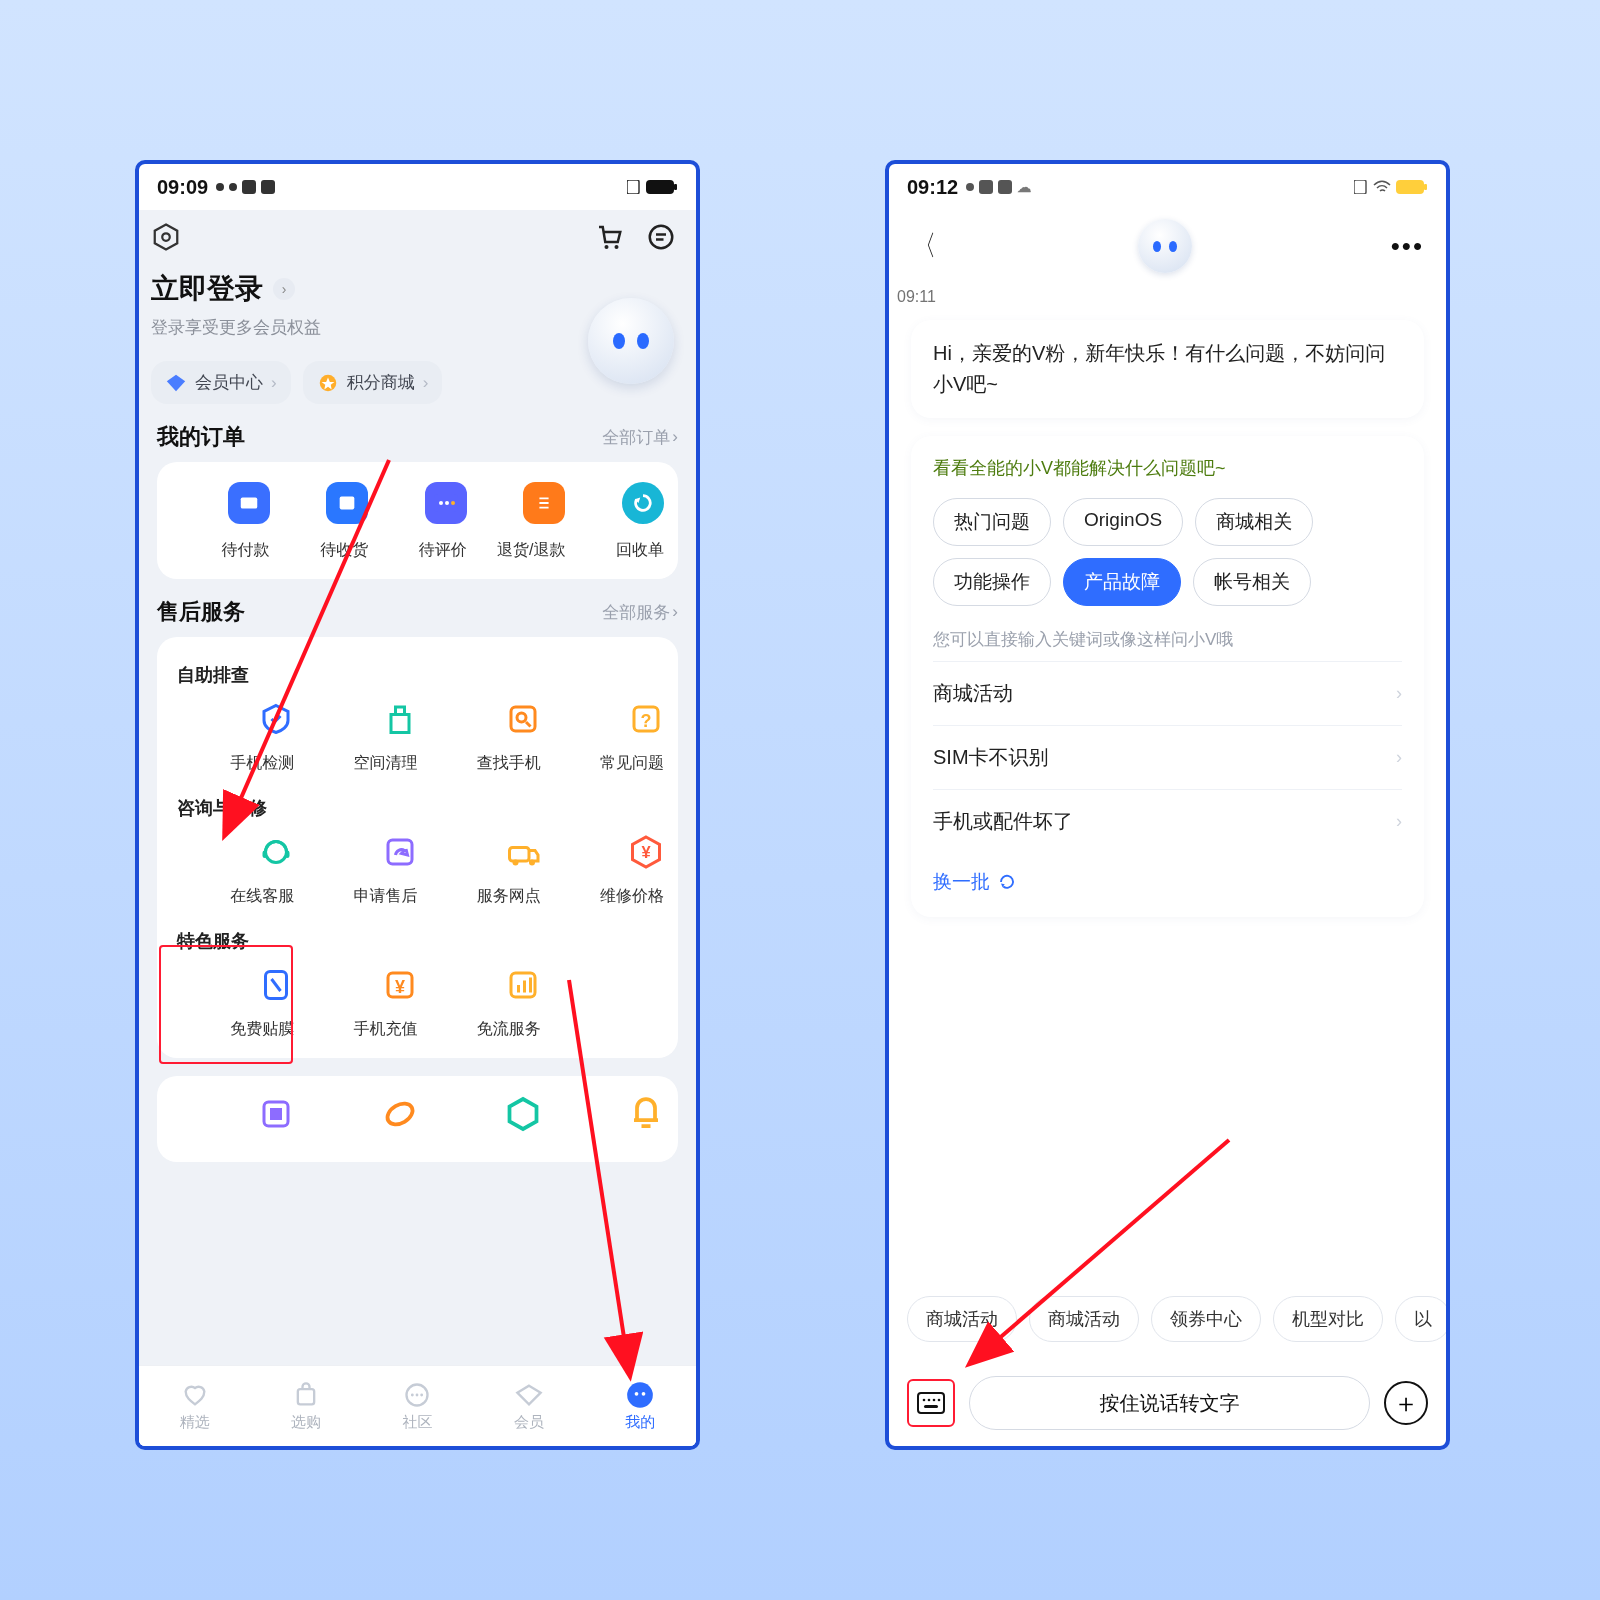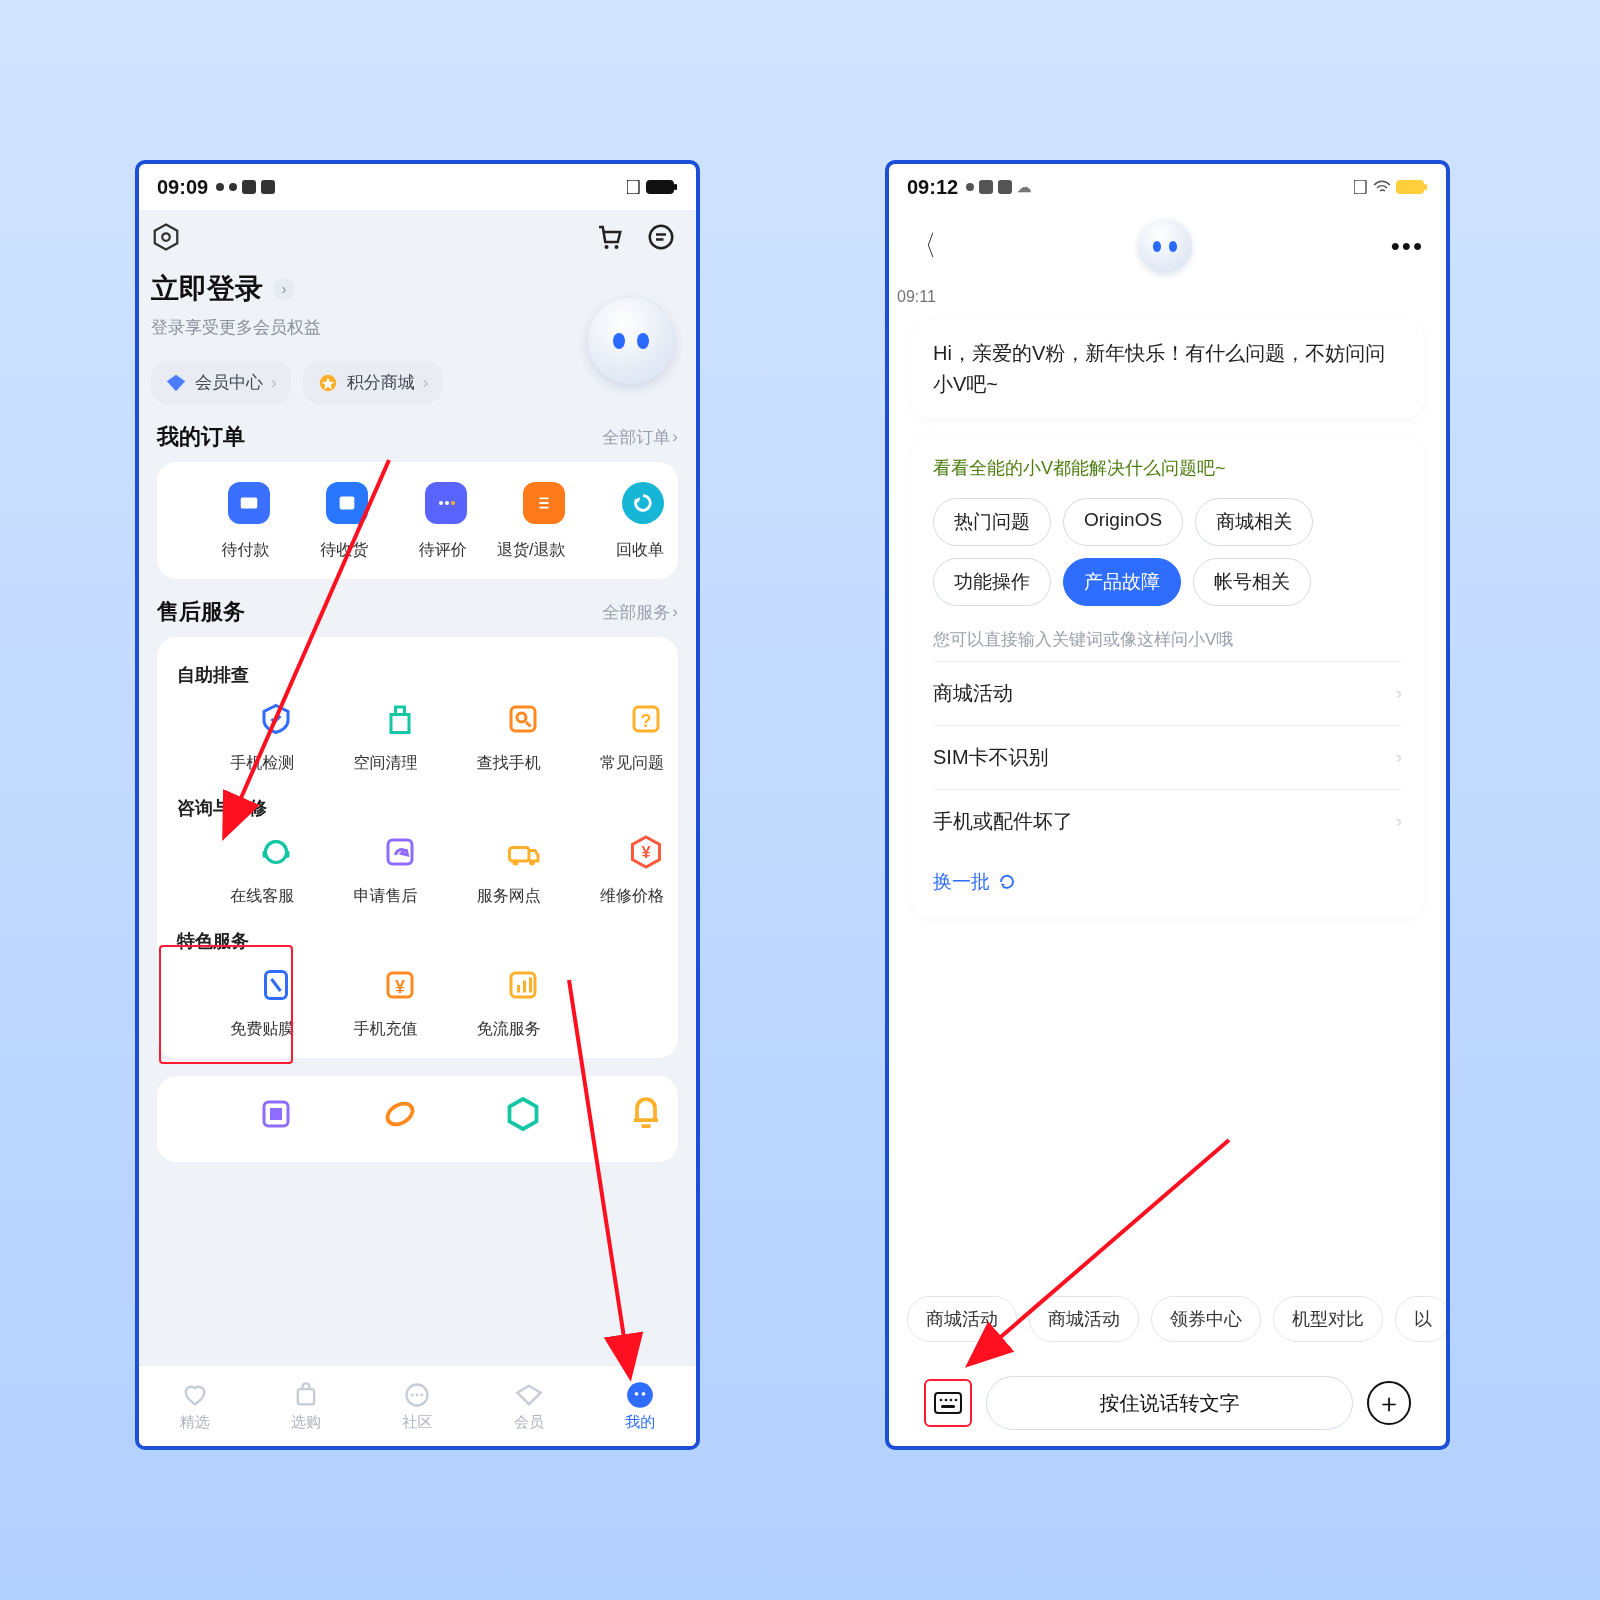--- a/index.html
+++ b/index.html
@@ -83,21 +83,21 @@
   .pill{border:1px solid #d5dae3;border-radius:999px;padding:10px 20px;font-size:19px;color:#222;}
   .pill.active{background:#2f6dff;color:#fff;border-color:#2f6dff;}
   .sc-tip{color:#9ba1ad;font-size:17px;margin:22px 0 10px;}
   .sc-item{display:flex;justify-content:space-between;align-items:center;padding:18px 0;
     border-top:1px solid #eef1f6;font-size:20px;color:#222;}
   .sc-item:first-of-type{border-top:none;}
   .sc-item .chev{color:#cfd4dd;font-size:18px;}
   .refresh{color:#2f6dff;font-size:19px;margin-top:16px;display:flex;align-items:center;gap:8px;}
   .quick-row{position:absolute;bottom:104px;left:0;right:0;display:flex;gap:12px;padding:0 18px;overflow:hidden;}
   .qpill{border:1px solid #e1e5ec;background:#fff;border-radius:999px;padding:10px 18px;font-size:18px;color:#333;flex:0 0 auto;}
-  .input-bar{position:absolute;bottom:16px;left:0;right:0;display:flex;align-items:center;gap:14px;padding:0 35px;}
+  .input-bar{position:absolute;bottom:16px;left:0;right:0;display:flex;align-items:center;gap:14px;padding:0 18px;}
   .kbd-btn{width:44px;height:44px;border:2.5px solid #ff1b33;border-radius:6px;display:flex;align-items:center;justify-content:center;}
   .voice-input{flex:1;border:1px solid #d5dae3;border-radius:999px;height:52px;display:flex;align-items:center;justify-content:center;font-size:20px;color:#111;}
   .plus-btn{width:40px;height:40px;border:2px solid #111;border-radius:50%;display:flex;align-items:center;justify-content:center;font-size:26px;}
   
   svg.arrow{position:absolute;overflow:visible;pointer-events:none;}
 </style>
 </head>
 <body>
 
 <div class="phone left">

